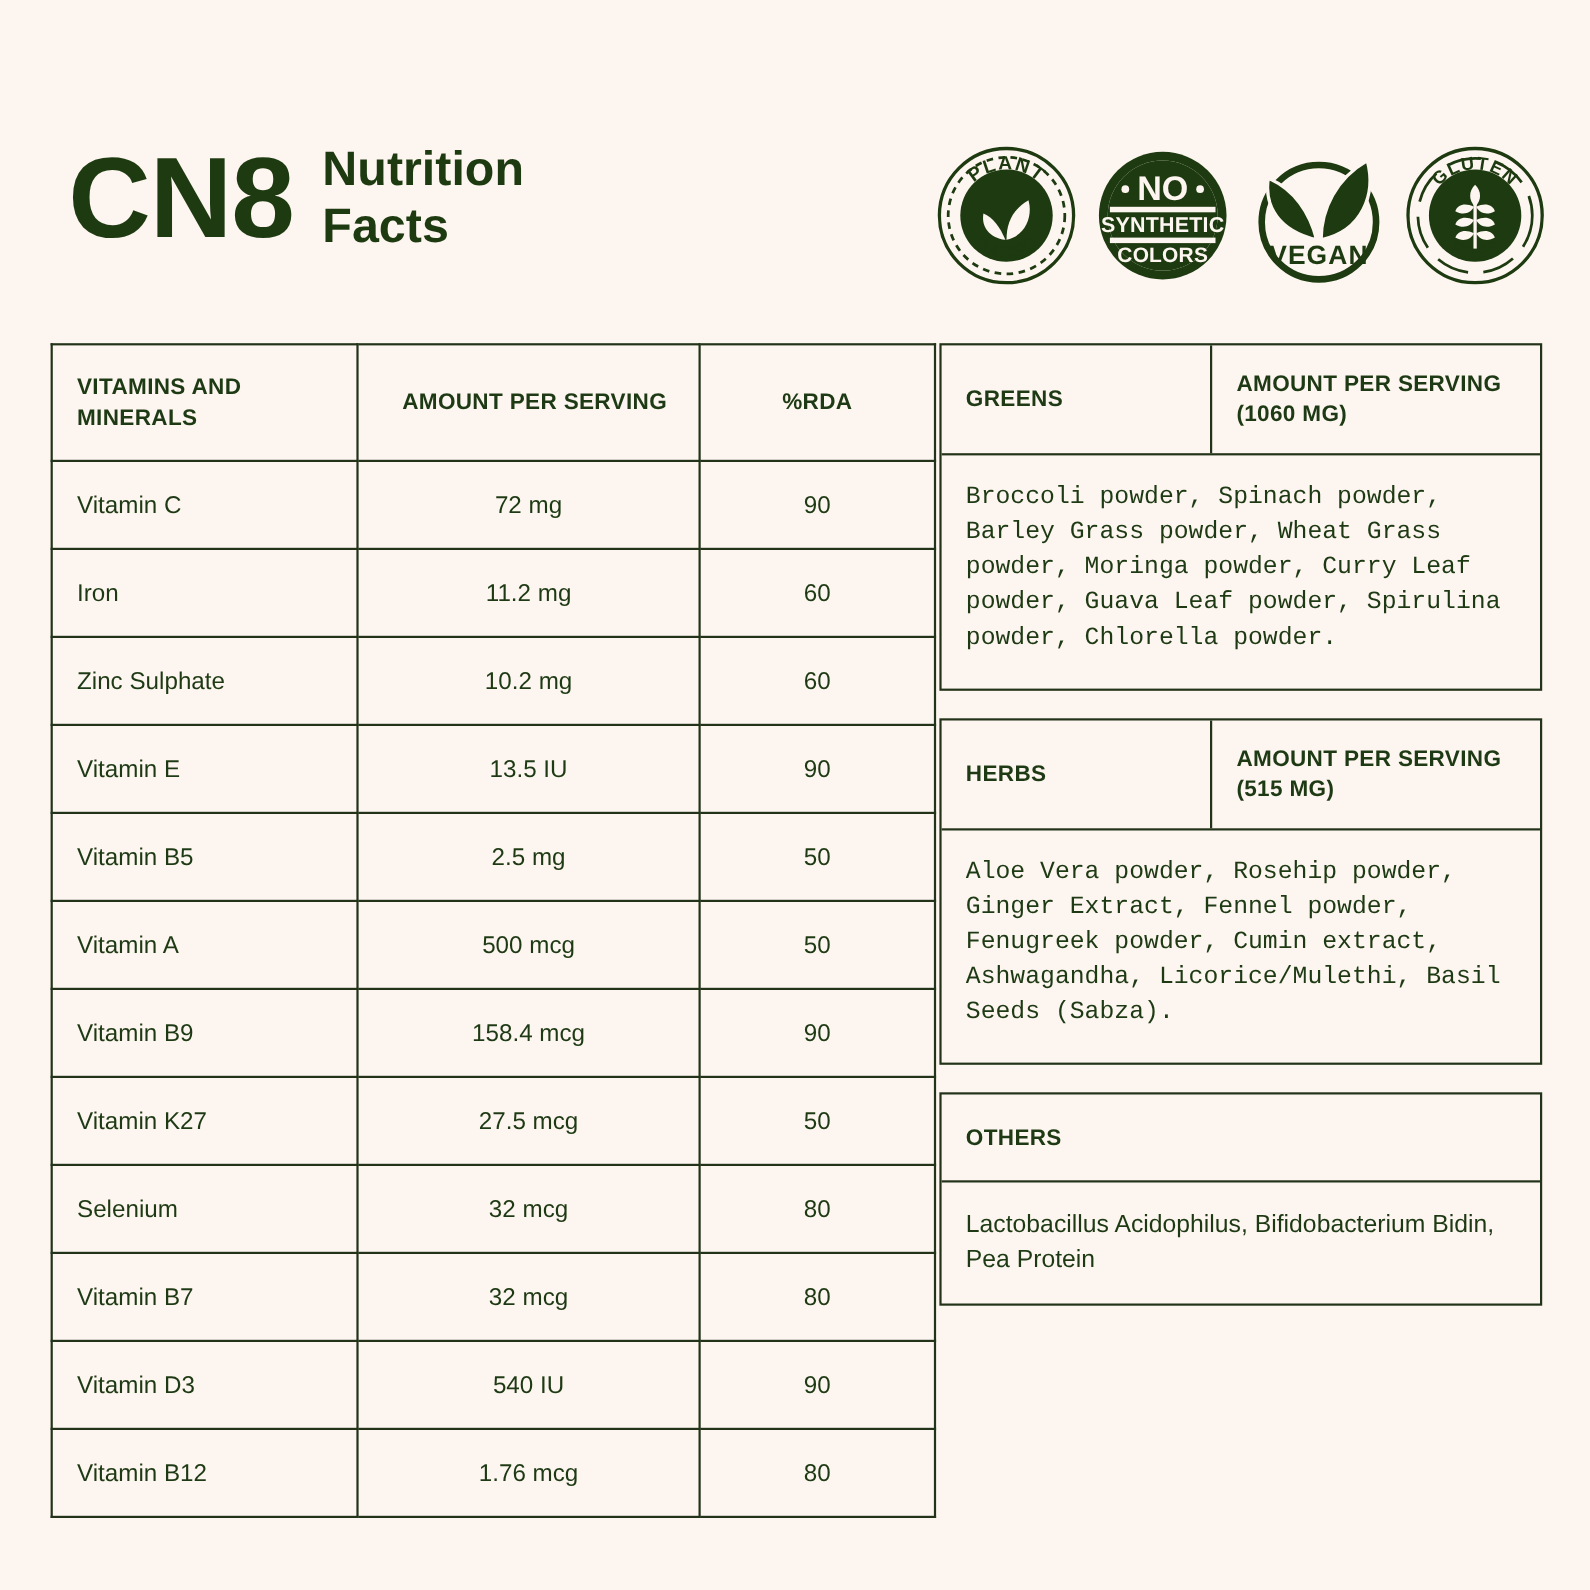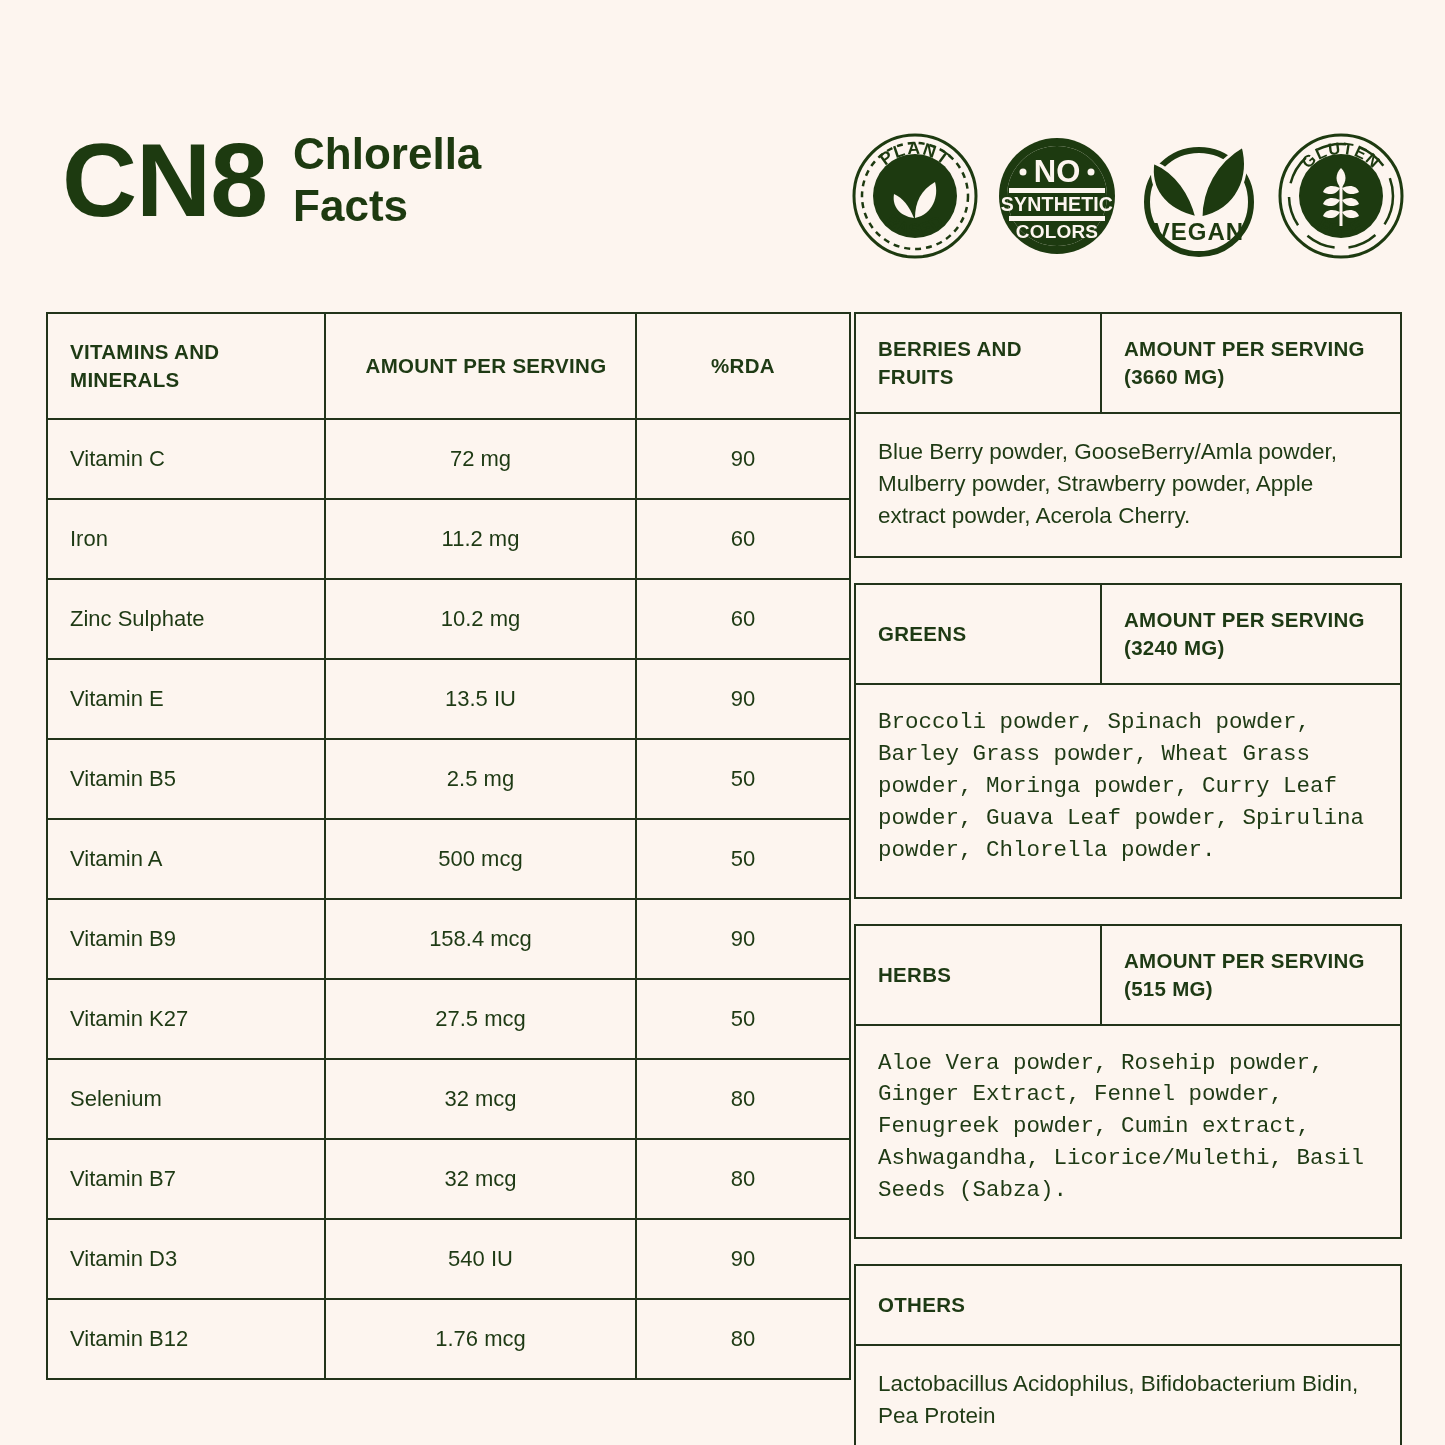--- a/index.html
+++ b/index.html
@@ -147,21 +147,21 @@
   .panel-body.tall { padding-bottom: 30px; font-family: Liberation Mono, monospace; }
 </style>
 </head>
 <body>
 
 <div class="page">
 
   <div class="header">
     <div class="brand">CN8</div>
     <div class="brand-sub">
-      <div>Chlorella</div>
+      <div>Nutrition</div>
       <div>Facts</div>
     </div>
   </div>
 
   <div class="badges">
 
     <svg class="badge" viewBox="0 0 128 128">
       <circle cx="64" cy="64" r="61" fill="none" stroke="#1D3A10" stroke-width="3"></circle>
       <circle cx="64" cy="64" r="53" fill="none" stroke="#1D3A10" stroke-width="2.5" stroke-dasharray="6 5"></circle>
       <circle cx="64" cy="64" r="42" fill="#1D3A10"></circle>
@@ -289,32 +289,25 @@
       <tr>
         <td class="c0">Vitamin B12</td>
         <td class="c1">1.76 mcg</td>
         <td class="c2">80</td>
       </tr>
     </tbody>
   </table>
 
   <div class="panels">
 
-    <div class="panel">
-      <div class="panel-head">
-        <div class="ph-left">BERRIES AND FRUITS</div>
-        <div class="ph-right">AMOUNT PER SERVING (3660 MG)</div>
-      </div>
-      <div class="panel-body">Blue Berry powder, GooseBerry/Amla powder, Mulberry powder, Strawberry powder, Apple extract powder, Acerola Cherry.</div>
-    </div>
 
     <div class="panel">
       <div class="panel-head">
         <div class="ph-left">GREENS</div>
-        <div class="ph-right">AMOUNT PER SERVING (3240 MG)</div>
+        <div class="ph-right">AMOUNT PER SERVING (1060 MG)</div>
       </div>
       <div class="panel-body tall">Broccoli powder, Spinach powder, Barley Grass powder, Wheat Grass powder, Moringa powder, Curry Leaf powder, Guava Leaf powder, Spirulina powder, Chlorella powder.</div>
     </div>
 
     <div class="panel">
       <div class="panel-head">
         <div class="ph-left">HERBS</div>
         <div class="ph-right">AMOUNT PER SERVING (515 MG)</div>
       </div>
       <div class="panel-body tall">Aloe Vera powder, Rosehip powder, Ginger Extract, Fennel powder, Fenugreek powder, Cumin extract, Ashwagandha, Licorice/Mulethi, Basil Seeds (Sabza).</div>

